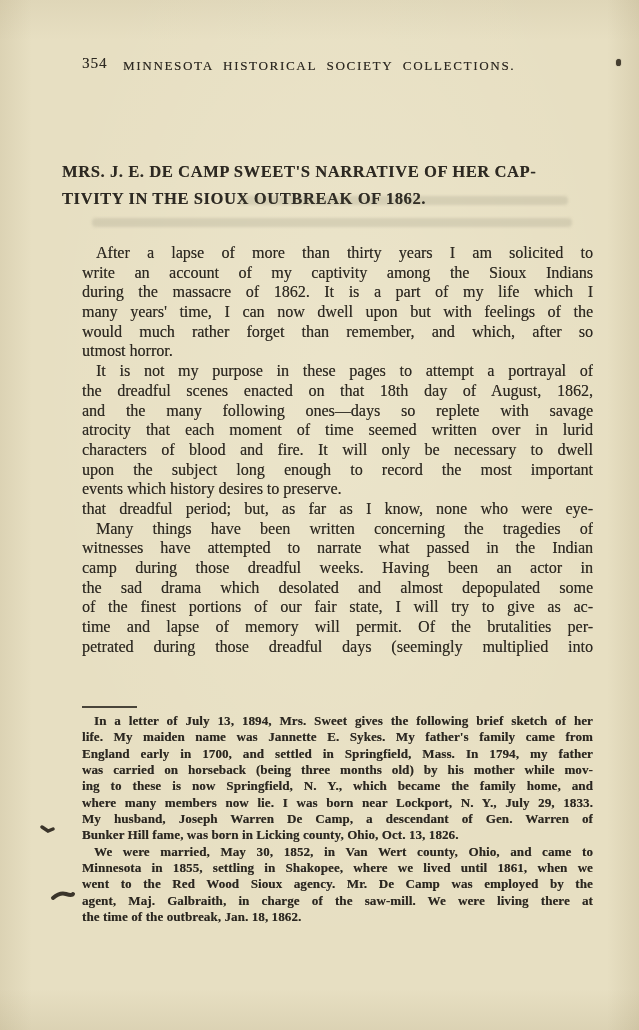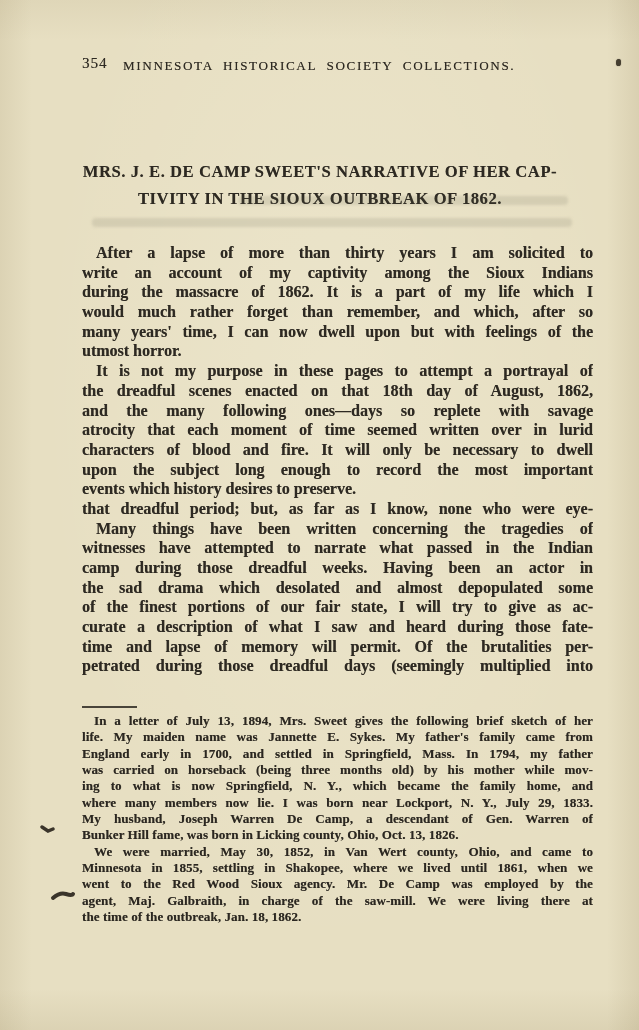--- a/index.html
+++ b/index.html
@@ -23,36 +23,36 @@
     text-shadow:.2px .2px .4px rgba(40,35,25,.55);
   }
   .running-title{
     position:absolute;left:123px;top:58px;
     font-size:13px;letter-spacing:1.7px;word-spacing:5px;
     text-shadow:.2px .2px .4px rgba(40,35,25,.55);
   }
   
   .title{
     position:absolute;left:62px;width:516px;top:158px;
-    text-align:center;font-weight:bold;font-size:16.5px;
+    font-weight:bold;font-size:16.5px;
     letter-spacing:.6px;line-height:27px;
     text-shadow:.2px .2px .4px rgba(40,35,25,.5);
   }
   
   .ghost{position:absolute;height:9px;border-radius:4px;
     background:rgba(90,92,70,.14);filter:blur(1.6px);}
   .ghost.g1{left:238px;width:330px;top:196px;}
   .ghost.g2{left:92px;width:480px;top:218px;}
   
   .body-text{
     position:absolute;left:82px;width:511px;top:243px;
     font-size:16px;
     text-shadow:.25px .25px .45px rgba(40,35,25,.55);
   }
-  .body-text .tline{height:19.7px;line-height:19.7px;overflow:hidden;font-weight:bold;}
+  .body-text .tline{height:19.7px;line-height:19.7px;overflow:hidden;}
   .tline{text-align:justify;text-align-last:justify;}
   .tline.lastline{text-align-last:left;}
   .body-text .para .tline.first{text-indent:14px;}
   
   .footnote-rule{
     position:absolute;left:82px;top:706px;width:55px;height:2px;
     background:var(--ink,#2d2922);opacity:.85;
   }
   .footnote{
     position:absolute;left:82px;width:511px;top:713px;
@@ -88,55 +88,54 @@
   </div>
 
   <div class="ghost g1"></div>
   <div class="ghost g2"></div>
 
   <div class="body-text" id="body-text">
       <div class="para">
         <div class="tline first">After a lapse of more than thirty years I am solicited to</div>
         <div class="tline">write an account of my captivity among the Sioux Indians</div>
         <div class="tline">during the massacre of 1862. It is a part of my life which I</div>
+        <div class="tline">many years' time, I can now dwell upon but with feelings of the</div>
         <div class="tline">would much rather forget than remember, and which, after so</div>
-        <div class="tline">many years' time, I can now dwell upon but with feelings of the</div>
         <div class="tline lastline">utmost horror.</div>
       </div>
       <div class="para">
         <div class="tline first">It is not my purpose in these pages to attempt a portrayal of</div>
         <div class="tline">the dreadful scenes enacted on that 18th day of August, 1862,</div>
         <div class="tline">and the many following ones—days so replete with savage</div>
         <div class="tline">atrocity that each moment of time seemed written over in lurid</div>
         <div class="tline">characters of blood and fire. It will only be necessary to dwell</div>
         <div class="tline">upon the subject long enough to record the most important</div>
         <div class="tline lastline">events which history desires to preserve.</div>
       </div>
       <div class="para">
         <div class="tline">that dreadful period; but, as far as I know, none who were eye-</div>
         <div class="tline first">Many things have been written concerning the tragedies of</div>
         <div class="tline">witnesses have attempted to narrate what passed in the Indian</div>
         <div class="tline">camp during those dreadful weeks. Having been an actor in</div>
         <div class="tline">the sad drama which desolated and almost depopulated some</div>
         <div class="tline">of the finest portions of our fair state, I will try to give as ac-</div>
-        <div class="tline">curate a description of what I saw and heard during those fate-</div>
         <div class="tline">time and lapse of memory will permit. Of the brutalities per-</div>
         <div class="tline">petrated during those dreadful days (seemingly multiplied into</div>
       </div>
     </div>
 
   <div class="footnote-rule"></div>
 
   <div class="footnote" id="footnote">
       <div class="para">
         <div class="tline first">In a letter of July 13, 1894, Mrs. Sweet gives the following brief sketch of her</div>
         <div class="tline">life. My maiden name was Jannette E. Sykes. My father's family came from</div>
         <div class="tline">England early in 1700, and settled in Springfield, Mass. In 1794, my father</div>
         <div class="tline">was carried on horseback (being three months old) by his mother while mov-</div>
-        <div class="tline">ing to what is now Springfield, N. Y., which became the family home, and</div>
+        <div class="tline">ing to these is now Springfield, N. Y., which became the family home, and</div>
         <div class="tline">where many members now lie. I was born near Lockport, N. Y., July 29, 1833.</div>
         <div class="tline">My husband, Joseph Warren De Camp, a descendant of Gen. Warren of</div>
         <div class="tline lastline">Bunker Hill fame, was born in Licking county, Ohio, Oct. 13, 1826.</div>
       </div>
       <div class="para">
         <div class="tline first">We were married, May 30, 1852, in Van Wert county, Ohio, and came to</div>
         <div class="tline">Minnesota in 1855, settling in Shakopee, where we lived until 1861, when we</div>
         <div class="tline">went to the Red Wood Sioux agency. Mr. De Camp was employed by the</div>
         <div class="tline">agent, Maj. Galbraith, in charge of the saw-mill. We were living there at</div>
         <div class="tline lastline">the time of the outbreak, Jan. 18, 1862.</div>

